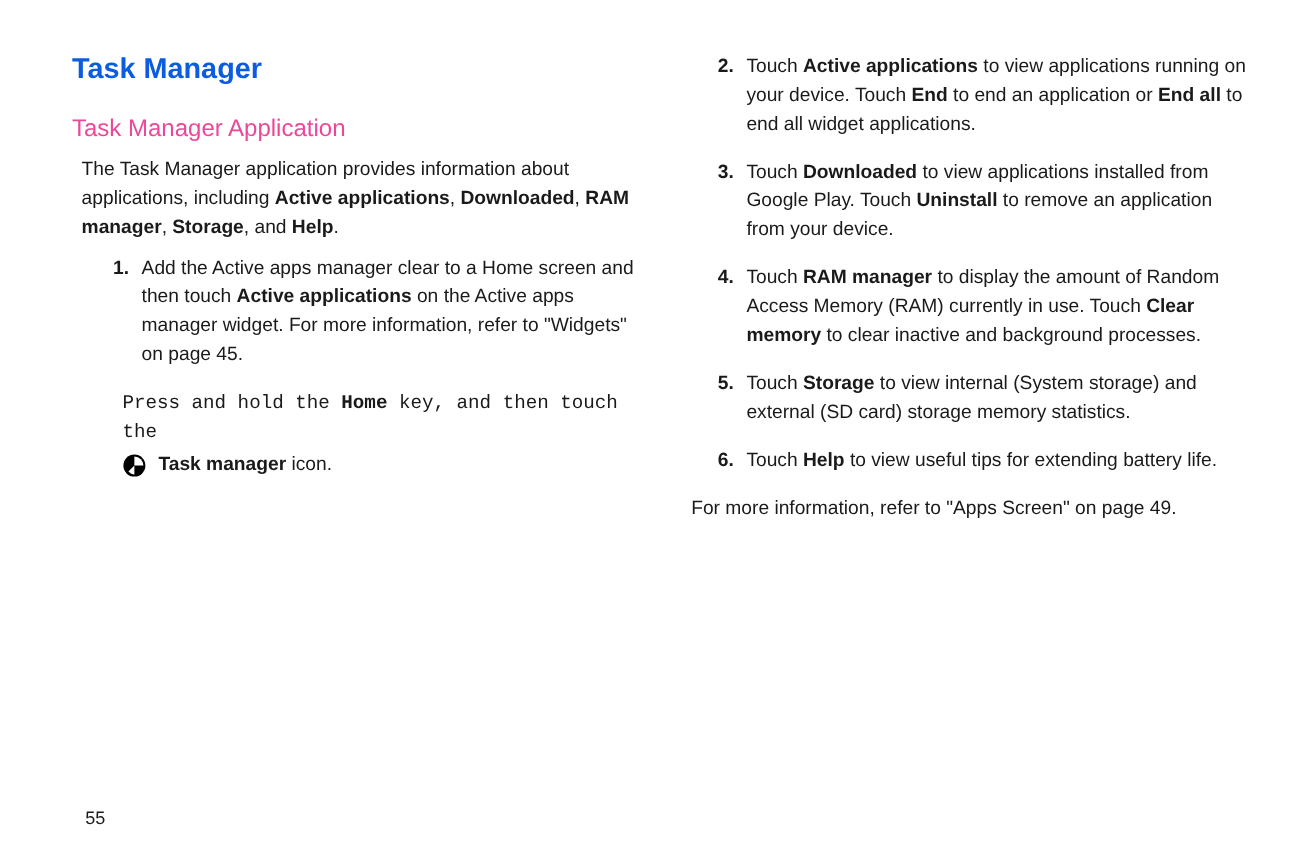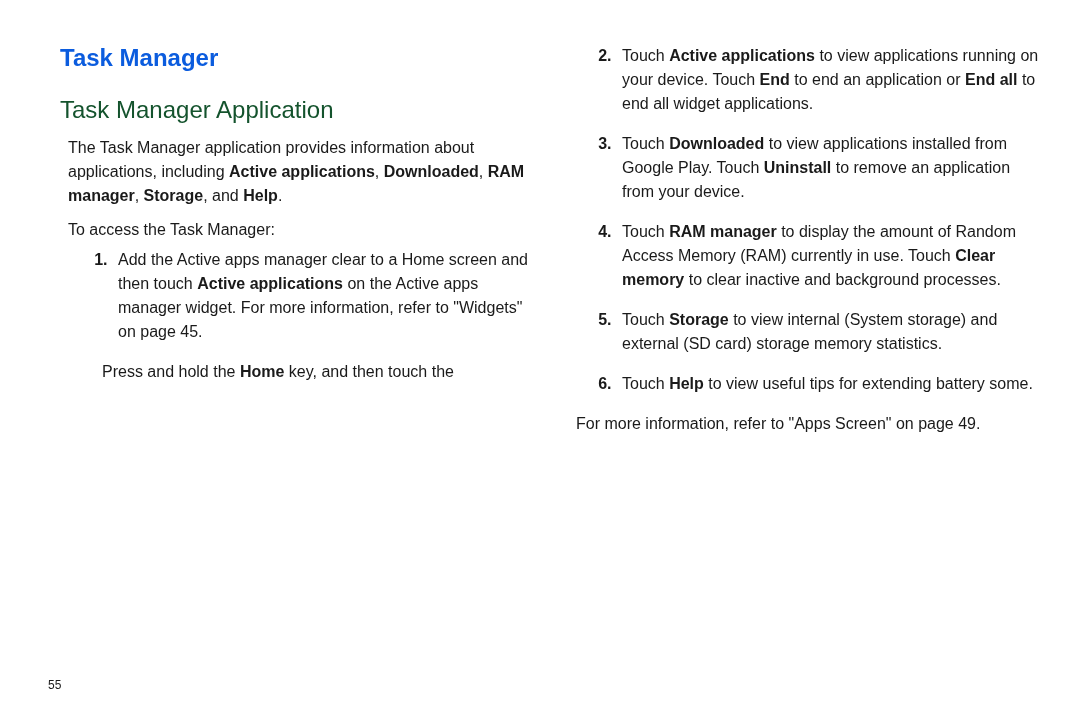--- a/index.html
+++ b/index.html
@@ -28,22 +28,22 @@
     flex: 1 1 0;
   }
   .section-heading {
     color: #0b5cde;
     font-size: 24px;
     font-weight: 800;
     margin: 0 0 8px 0;
     letter-spacing: 0px;
   }
   .sub-heading {
-    color: #14532d;
-    font-size: 24px;
+    color: #ec4899;
+    font-size: 20px;
     font-weight: 400;
     margin: 16px 0 8px 0;
   }
   p {
     margin: 8px 4px 10px 8px;
   }
   .access-line {
     margin: 10px 4px 6px 8px;
   }
   ol.numlist {
@@ -54,41 +54,42 @@
   }
   ol.numlist > li {
     margin: 4px 0 16px 0;
     padding-left: 6px;
   }
   ol.numlist > li::marker {
     font-weight: 700;
   }
   .indented {
     margin-left: 42px;
+    font-family: Liberation Mono, monospace;
   }
   .or-line {
     margin: 8px 0 8px 42px;
   }
   .icon-line {
     display: flex;
     align-items: center;
     gap: 10px;
     margin-left: 42px;
     margin-top: 4px;
   }
   .tm-icon {
     width: 20px;
     height: 20px;
     flex: 0 0 20px;
   }
   .page-number {
     position: absolute;
     bottom: 26px;
-    left: 48px;
-    font-size: 12px;
+    left: 71px;
+    font-size: 15px;
   }
   strong { font-weight: 700; }
 
   .quoteish {
     font-family: Arial, Helvetica, sans-serif;
   }
 </style>
 </head>
 <body>
 
@@ -99,53 +100,65 @@
 
       <h1 class="section-heading">Task Manager</h1>
 
 
       <h2 class="sub-heading">Task Manager Application</h2>
 
       <p>
         <span>The Task Manager application provides information about applications, including </span><strong>Active applications</strong><span>, </span><strong>Downloaded</strong><span>, </span><strong>RAM manager</strong><span>, </span><strong>Storage</strong><span>, and </span><strong>Help</strong><span>.</span>
       </p>
 
-      <p class="access-line">To access the Task Manager:</p>
 
       <ol class="numlist" style="--start:0">
         <li>
           <span>Add the Active apps manager clear to a Home screen and then touch </span><strong>Active applications</strong><span> on the Active apps manager widget. For more information, refer to </span><span class="quoteish">"Widgets"</span><span> on page 45.</span>
         </li>
       </ol>
 
 
       <p class="indented" style="margin-bottom:4px">
         <span>Press and hold the </span><strong>Home</strong><span> key, and then touch the</span>
       </p>
 
+      <div class="icon-line">
+        <span class="tm-icon">
+          <svg viewBox="0 0 24 24" width="20" height="20">
+            <circle cx="12" cy="12" r="11" fill="#000"></circle>
+            <path d="M12 3 A9 9 0 0 1 21 12 L12 12 Z" fill="#fff"></path>
+            <path d="M12 12 L12 21 A9 9 0 0 1 5 17 Z" fill="#fff" opacity="0.0"></path>
+            <path d="M12 12 L6 18 A9 9 0 0 0 12 21 Z" fill="#fff"></path>
+          </svg>
+        </span>
+        <span>
+          <strong>Task manager</strong><span> icon.</span>
+        </span>
+      </div>
 
     </div>
 
     <div class="col">
 
       <ol class="numlist" start="2" style="--start:1">
         <li>
           <span>Touch </span><strong>Active applications</strong><span> to view applications running on your device. Touch </span><strong>End</strong><span> to end an application or </span><strong>End all</strong><span> to end all widget applications.</span>
         </li>
         <li>
           <span>Touch </span><strong>Downloaded</strong><span> to view applications installed from Google Play. Touch </span><strong>Uninstall</strong><span> to remove an application from your device.</span>
         </li>
         <li>
           <span>Touch </span><strong>RAM manager</strong><span> to display the amount of Random Access Memory (RAM) currently in use. Touch </span><strong>Clear memory</strong><span> to clear inactive and background processes.</span>
         </li>
         <li>
           <span>Touch </span><strong>Storage</strong><span> to view internal (System storage) and external (SD card) storage memory statistics.</span>
         </li>
         <li>
-          <span>Touch </span><strong>Help</strong><span> to view useful tips for extending battery some.</span>
+          <span>Touch </span><strong>Help</strong><span> to view useful tips for extending battery life.</span>
         </li>
       </ol>
 
       <p style="margin-left:12px">
         <span>For more information, refer to </span><span class="quoteish">"Apps Screen"</span><span> on page 49.</span>
       </p>
 
     </div>
 
   </div>

